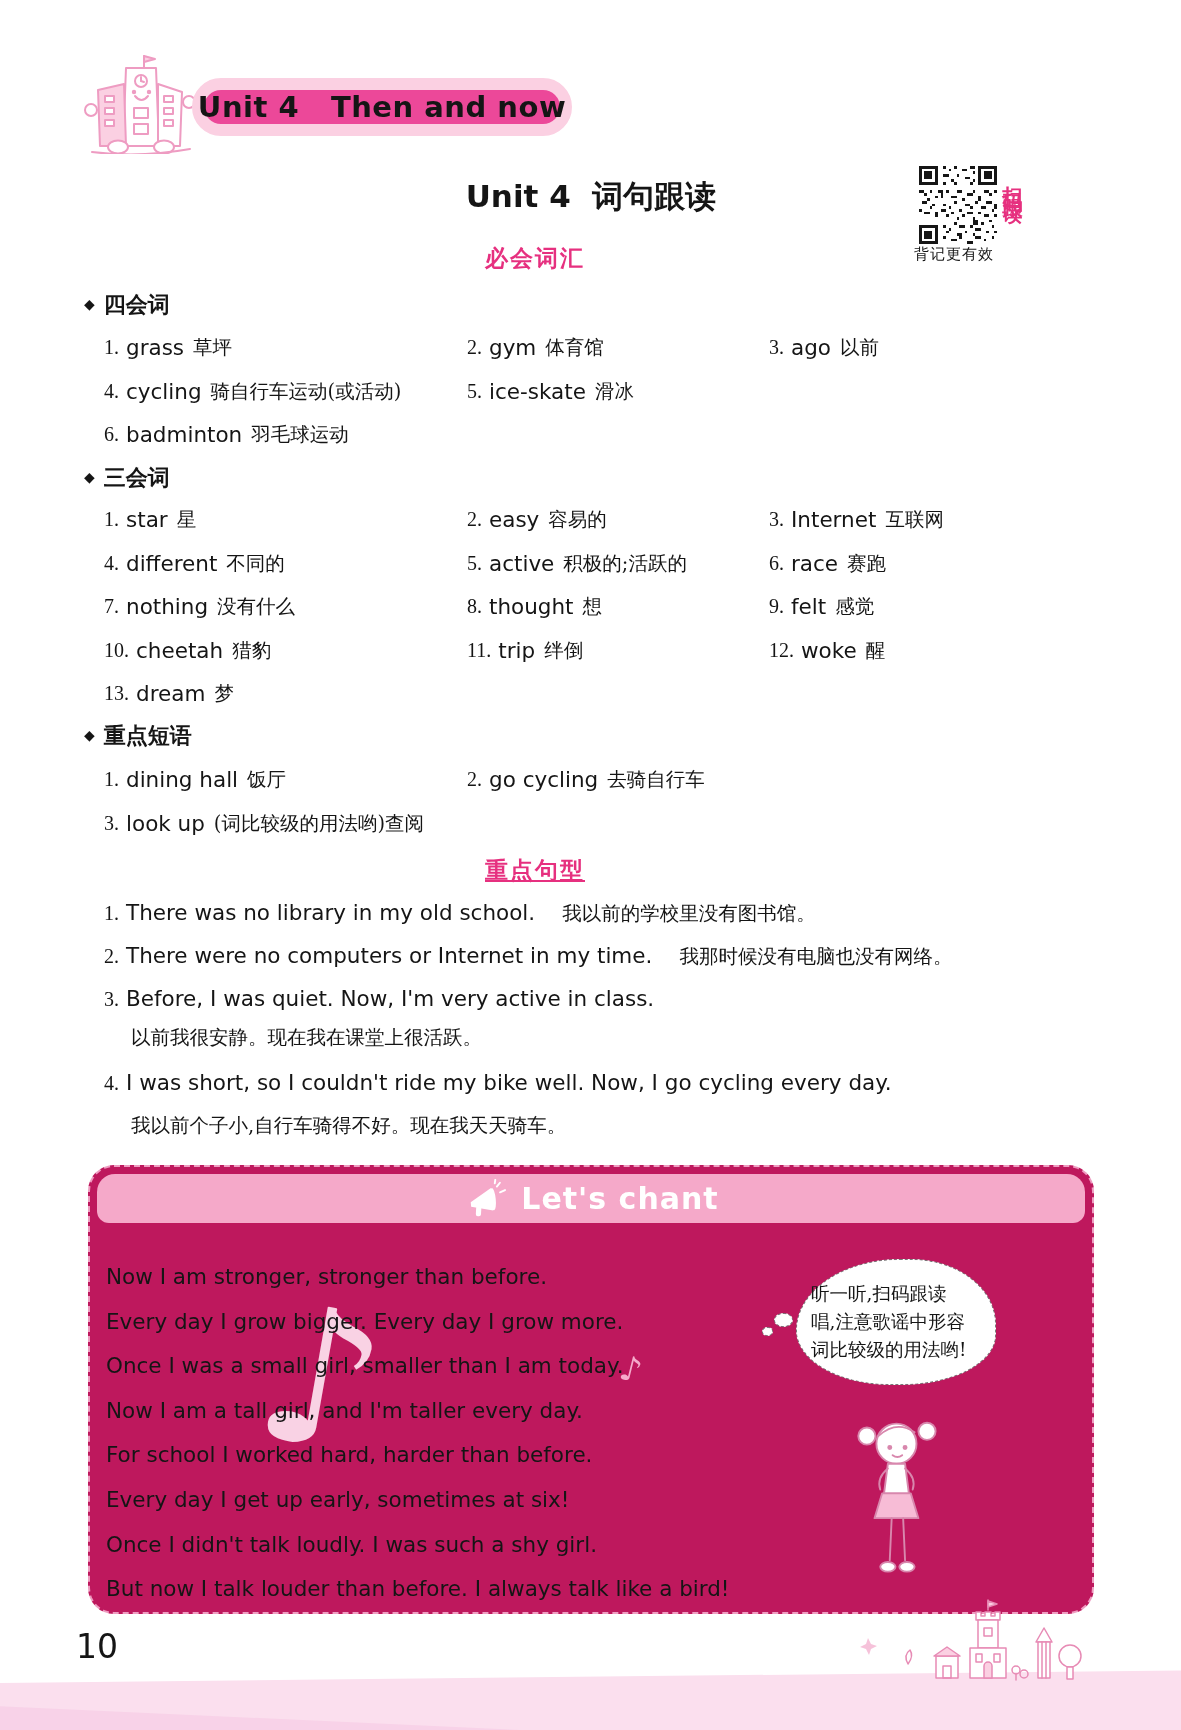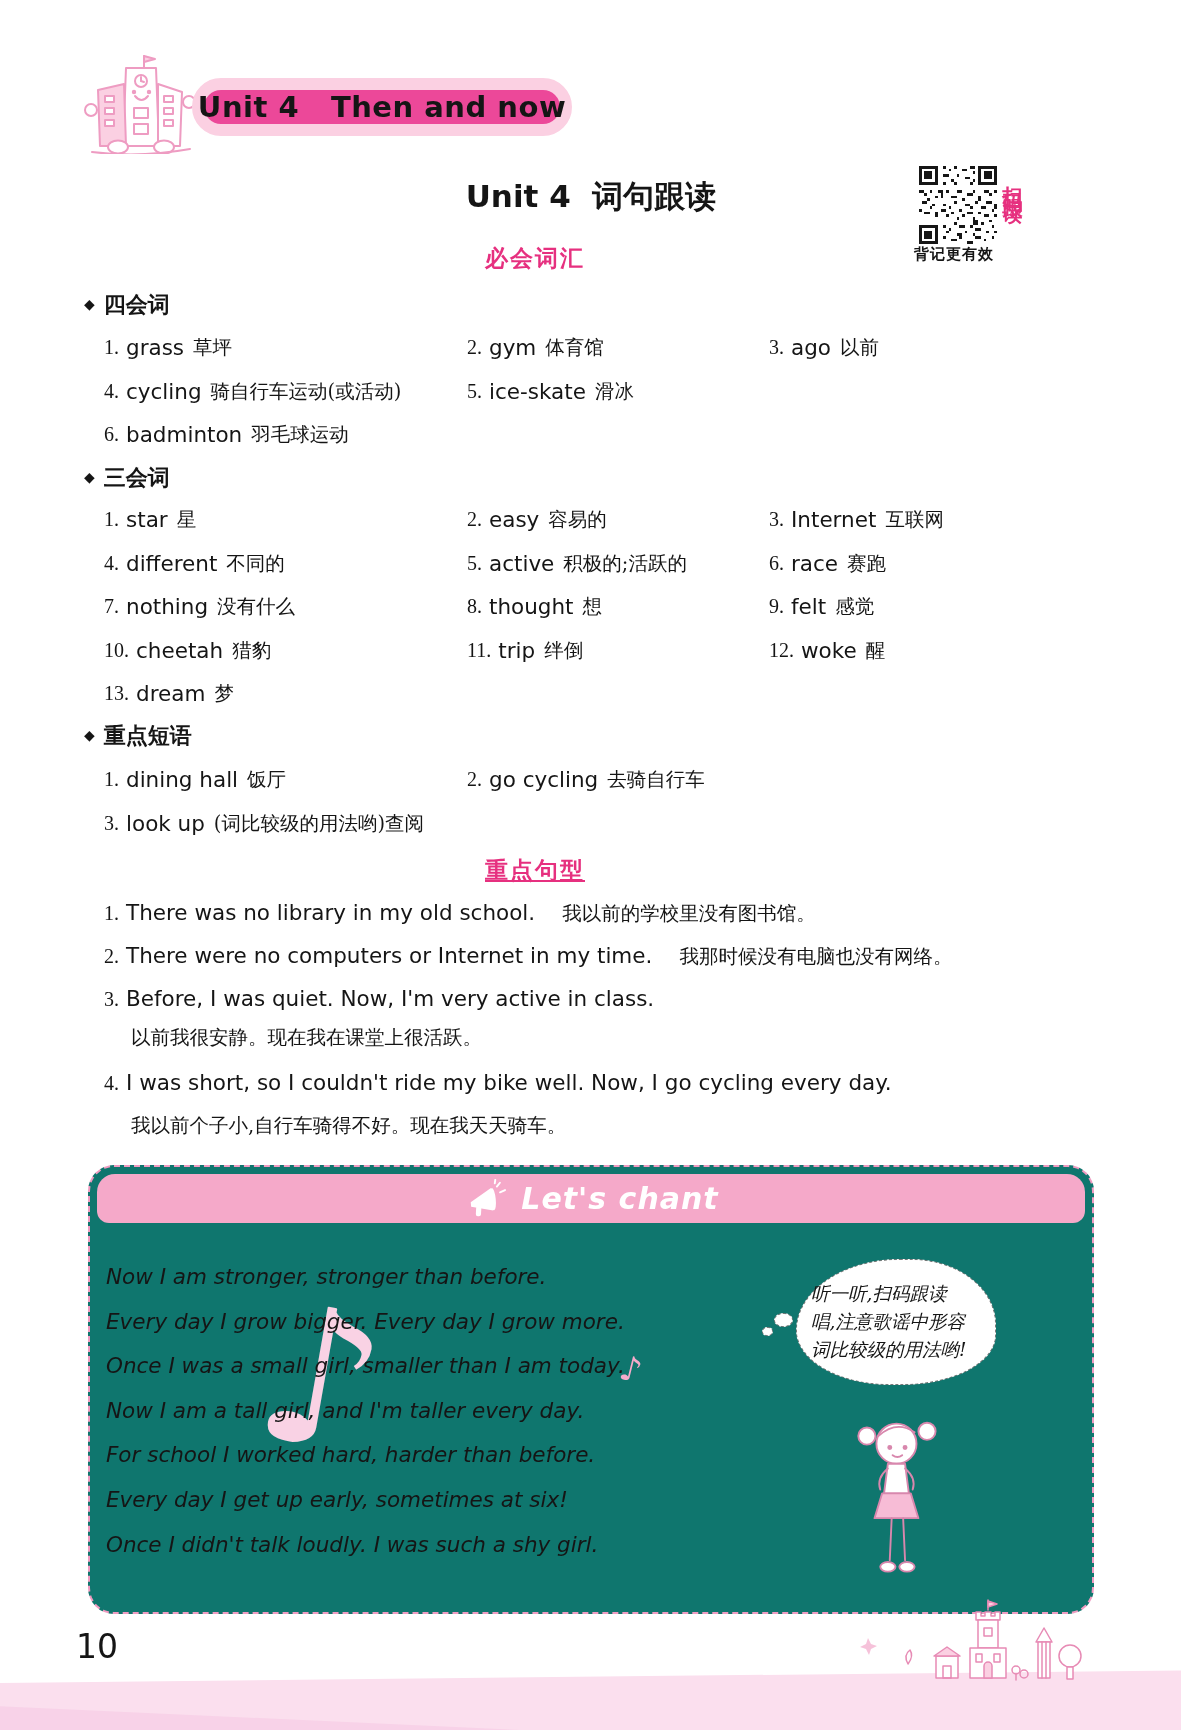--- a/index.html
+++ b/index.html
@@ -11,21 +11,21 @@
   .banner{left:192px;top:78px;width:356px;height:34px;border:12px solid #fbd0e2;
           border-radius:40px;background:#ec4899;display:flex;align-items:center;justify-content:center;}
   .banner-text{font-size:29px;font-weight:bold;white-space:pre;letter-spacing:.5px;}
 
   .page-title{left:391px;top:176px;width:400px;text-align:center;font-size:31px;
               font-weight:600;white-space:pre;}
 
   .qr-label{left:1000px;top:170px;height:116px;writing-mode:vertical-rl;
             font-size:20px;font-weight:bold;color:#e6307f;letter-spacing:6px;}
   .qr-caption{left:914px;top:245px;width:92px;font-family:"DejaVu Serif",serif;
-              font-size:15px;letter-spacing:1px;font-weight:bold;}
+              font-size:15px;letter-spacing:1px;}
 
   
   .ph{left:85px;width:900px;text-align:center;font-size:23px;font-weight:bold;
       color:#e6307f;letter-spacing:2px;}
 
   
   .gt{left:84px;font-size:22px;font-weight:bold;line-height:30px;white-space:nowrap;}
   .gt .dia{font-size:14px;margin-right:9px;vertical-align:3px;}
 
   
@@ -36,21 +36,21 @@
   .en{font-size:21.5px;margin:0 9px 0 7px;}
   .zh{font-family:"DejaVu Serif",serif;font-size:19.5px;}
 
   
   .sl{left:104px;white-space:nowrap;line-height:28px;display:flex;align-items:baseline;}
   .sl .zh{margin-left:18px;}
   .sl-zh{left:131px;white-space:nowrap;line-height:28px;}
 
   
   .chant-box{left:88px;top:1165px;width:1002px;height:445px;border:2px dashed #ef9cc1;
-             border-radius:26px;background:#0f766e;font-style:italic;}
+             border-radius:26px;background:#be185d;}
   .chant-bar{position:absolute;left:7px;right:7px;top:7px;height:49px;background:#f5a9c9;
              border-radius:18px 18px 12px 12px;display:flex;align-items:center;justify-content:center;gap:12px;}
   .chant-title{font-size:30px;font-weight:bold;color:#fff;letter-spacing:1px;}
   .lyrics{position:absolute;left:16px;top:88px;line-height:44.6px;font-size:21.5px;z-index:2;white-space:nowrap;}
   .clef{position:absolute;left:170px;top:118px;font-size:190px;line-height:190px;color:#f9d2e4;
         transform:rotate(10deg);z-index:1;}
   .note-sm{position:absolute;left:530px;top:182px;font-size:34px;color:#f5abcb;transform:rotate(14deg);z-index:1;}
 
   .bubble{position:absolute;left:706px;top:92px;width:200px;height:126px;background:#fff;
           border:1.6px dashed #7a7a7a;border-radius:55% 45% 50% 50% / 60% 55% 42% 46%;
@@ -308,20 +308,21 @@
   <div class="note-sm">♪</div>
 
   <div class="lyrics">
     <div>Now I am stronger, stronger than before.</div>
     <div>Every day I grow bigger. Every day I grow more.</div>
     <div>Once I was a small girl, smaller than I am today.</div>
     <div>Now I am a tall girl, and I'm taller every day.</div>
     <div>For school I worked hard, harder than before.</div>
     <div>Every day I get up early, sometimes at six!</div>
     <div>Once I didn't talk loudly. I was such a shy girl.</div>
+    <div>But now I talk louder than before. I always talk like a bird!</div>
   </div>
 
   <div class="bubble">
     <span>听一听,扫码跟读</span>
     <span>唱,注意歌谣中形容</span>
     <span>词比较级的用法哟!</span>
   </div>
   <div class="tail1"></div>
   <div class="tail2"></div>
 

